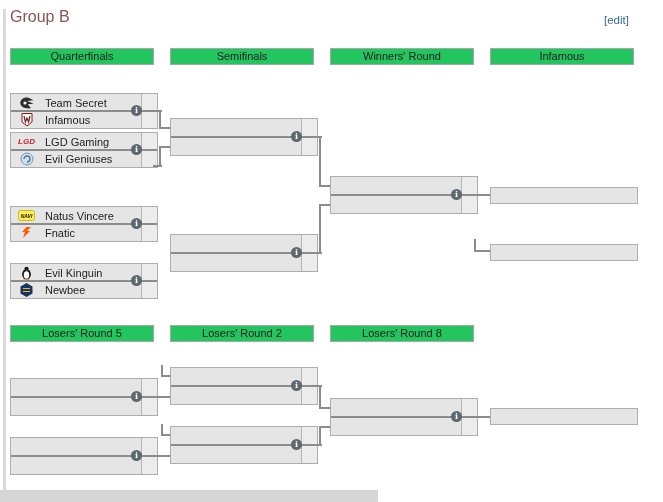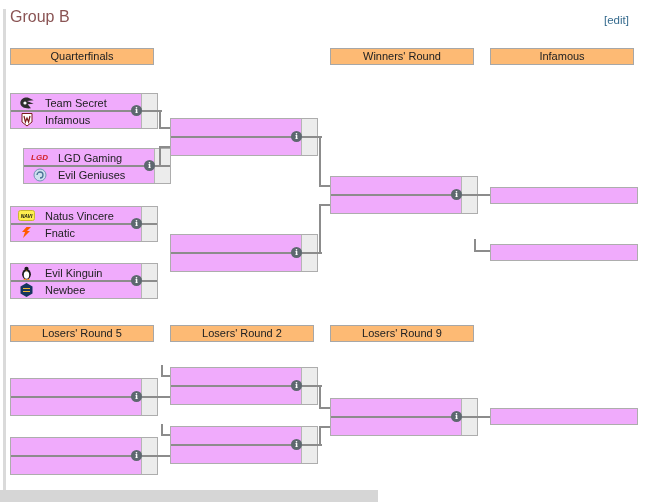--- a/index.html
+++ b/index.html
@@ -1,24 +1,24 @@
 <!DOCTYPE html>
 <html><head>
 <meta charset="utf-8">
 <style>
   html,body{margin:0;padding:0;background:#fff;}
   body{width:663px;height:502px;position:relative;overflow:hidden;
        font-family:"Liberation Sans","DejaVu Sans",sans-serif;color:#202122;}
   .stage{position:absolute;inset:0;}
   .page-title{position:absolute;left:10px;top:8px;font-size:16px;color:#8a5454;}
   .edit-link{position:absolute;left:604px;top:14px;font-size:11.5px;color:#366b8e;cursor:pointer;}
-  .col-header{position:absolute;width:144px;height:17px;background:#fdba74;
+  .col-header{position:absolute;width:144px;height:17px;background:#22c55e;
       border:1px solid #a7a7a7;box-sizing:border-box;font-size:11px;line-height:15px;
       text-align:center;color:#202122;}
-  .match{position:absolute;width:148px;background:#f0abfc;border:1px solid #adadad;
+  .match{position:absolute;width:148px;background:#e5e5e5;border:1px solid #adadad;
       box-sizing:border-box;}
   .h36{height:36px;} .h38{height:38px;} .h17{height:17px;}
   .trow{height:17px;display:flex;align-items:center;padding-left:7px;box-sizing:border-box;}
   .h38 .trow{height:18px;}
   .tname{font-size:11px;margin-left:10px;white-space:nowrap;}
   .logo{width:17px;height:15px;display:flex;align-items:center;justify-content:center;flex:0 0 17px;}
   .lgd-text{font-size:8px;font-weight:bold;font-style:italic;color:#d22027;letter-spacing:0;}
   .scorecol{position:absolute;top:0;bottom:0;right:0;width:15px;border-left:1px solid #b5b5b5;
       background:#ececec;}
   .mdiv{position:absolute;left:0;right:0;top:16px;height:2px;background:#8c8c8c;z-index:1;}
@@ -35,20 +35,21 @@
 
 <div class="stage">
 
   <div class="page-title">Group B</div>
   <a class="edit-link">[edit]</a>
 
   <div class="edge" style="left:3px;top:9px;width:3px;height:491px;"></div>
   <div class="edge" style="left:0;top:490px;width:378px;height:12px;background:#d6d6d6;"></div>
 
   <div class="col-header" style="left:10px;top:48px;">Quarterfinals</div>
+  <div class="col-header" style="left:170px;top:48px;">Semifinals</div>
   <div class="col-header" style="left:330px;top:48px;">Winners' Round</div>
   <div class="col-header" style="left:490px;top:48px;">Infamous</div>
 
   <div class="match h36" style="left:10px;top:93px;">
     <div class="trow">
       <span class="logo">
         <svg width="16" height="14" viewBox="0 0 24 20">
             <path fill="#2e2e2e" d="M2 10C2 4 8 1 14 2l8 4-10 1 10 4-9 1 5 6C9 19 2 16 2 10Z"></path>
             <circle cx="9" cy="10" r="2.4" fill="#fff"></circle>
           </svg>
@@ -62,21 +63,21 @@
             <path d="M3 3l1.4 6L6 5l1.6 4L9 3" stroke="#7a1b1b" fill="none" stroke-width="1.2"></path>
           </svg>
       </span>
       <span class="tname">Infamous</span>
     </div>
     <div class="scorecol"></div>
     <div class="mdiv"></div>
     <div class="info">i</div>
   </div>
 
-  <div class="match h36" style="left:10px;top:148px;margin-left:13px;">
+  <div class="match h36" style="left:10px;top:132px;">
     <div class="trow">
       <span class="logo">
           <span class="lgd-text">LGD</span>
         </span>
       <span class="tname">LGD Gaming</span>
     </div>
     <div class="trow">
       <span class="logo">
         <svg width="14" height="14" viewBox="0 0 14 14">
             <circle cx="7" cy="7" r="6" fill="#cfe0ee" stroke="#7396b5"></circle>
@@ -161,21 +162,21 @@
     <div class="scorecol"></div>
     <div class="mdiv"></div>
     <div class="info">i</div>
   </div>
 
   <div class="match h17" style="left:490px;top:187px;"></div>
   <div class="match h17" style="left:490px;top:244px;"></div>
 
   <div class="col-header" style="left:10px;top:325px;">Losers' Round 5</div>
   <div class="col-header" style="left:170px;top:325px;">Losers' Round 2</div>
-  <div class="col-header" style="left:330px;top:325px;">Losers' Round 9</div>
+  <div class="col-header" style="left:330px;top:325px;">Losers' Round 8</div>
 
   <div class="match h38" style="left:10px;top:378px;">
     <div class="trow"></div>
     <div class="trow"></div>
     <div class="scorecol"></div>
     <div class="mdiv"></div>
     <div class="info">i</div>
   </div>
   <div class="match h38" style="left:10px;top:437px;">
     <div class="trow"></div>

